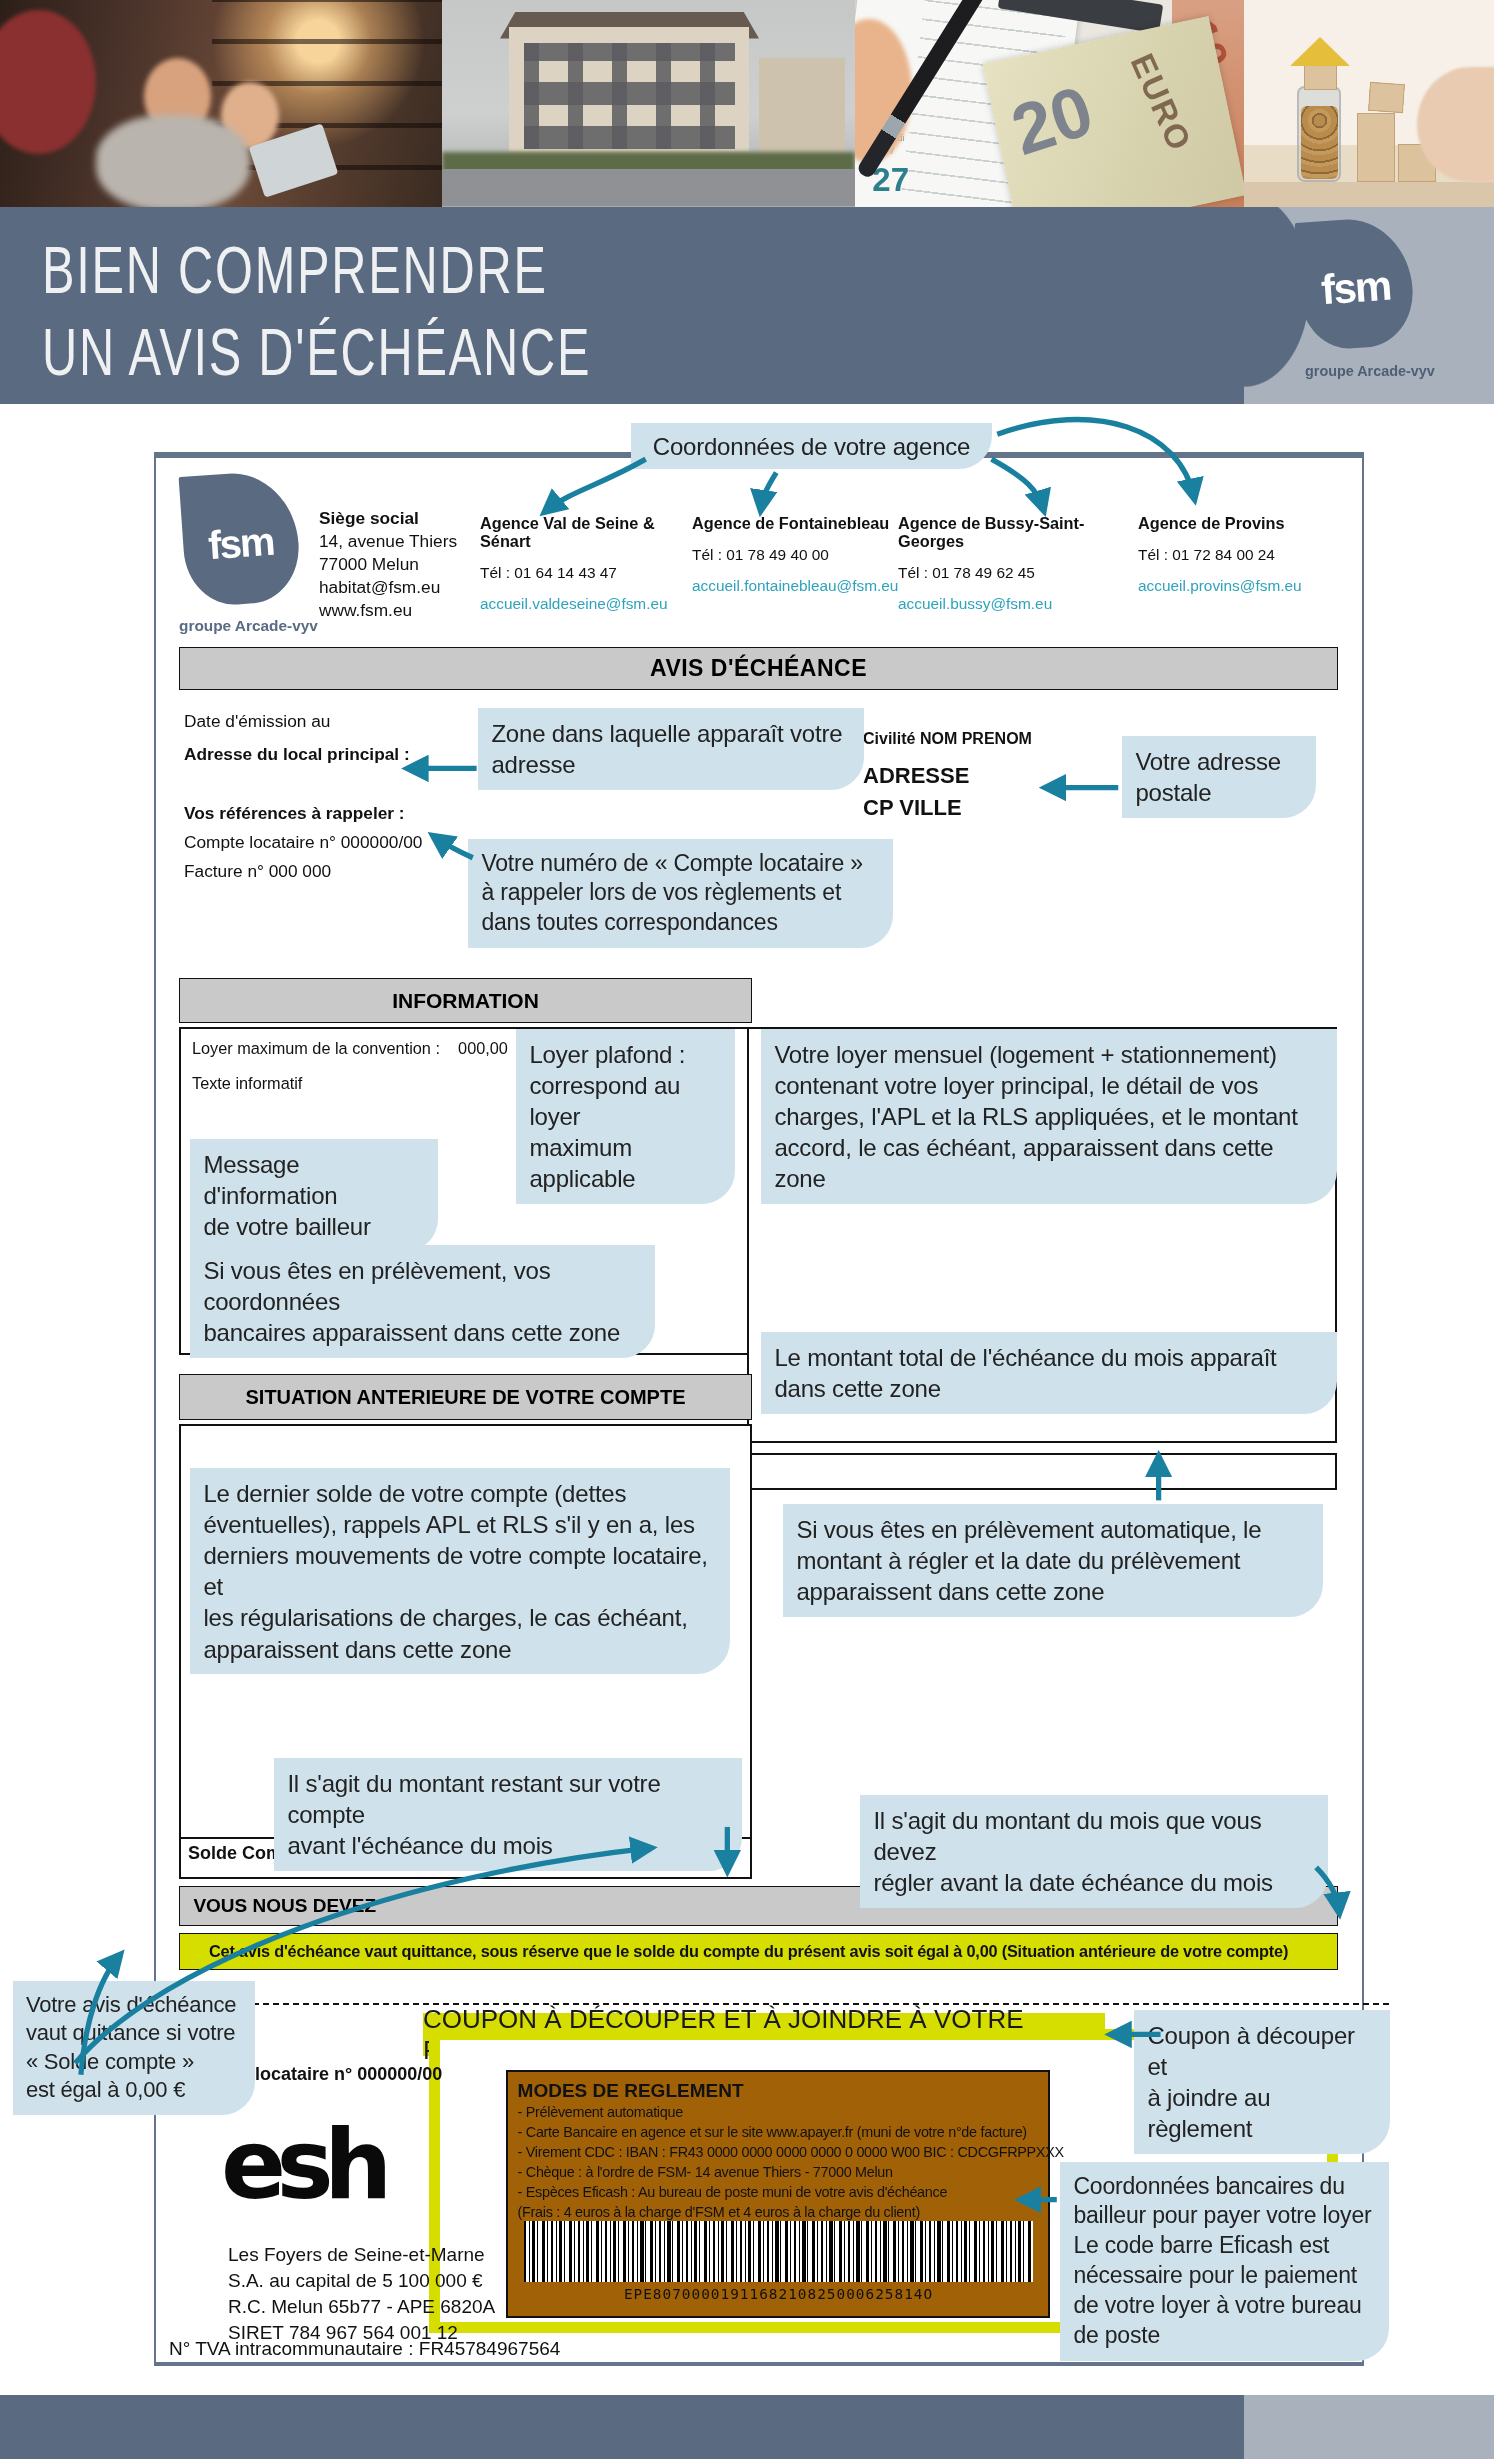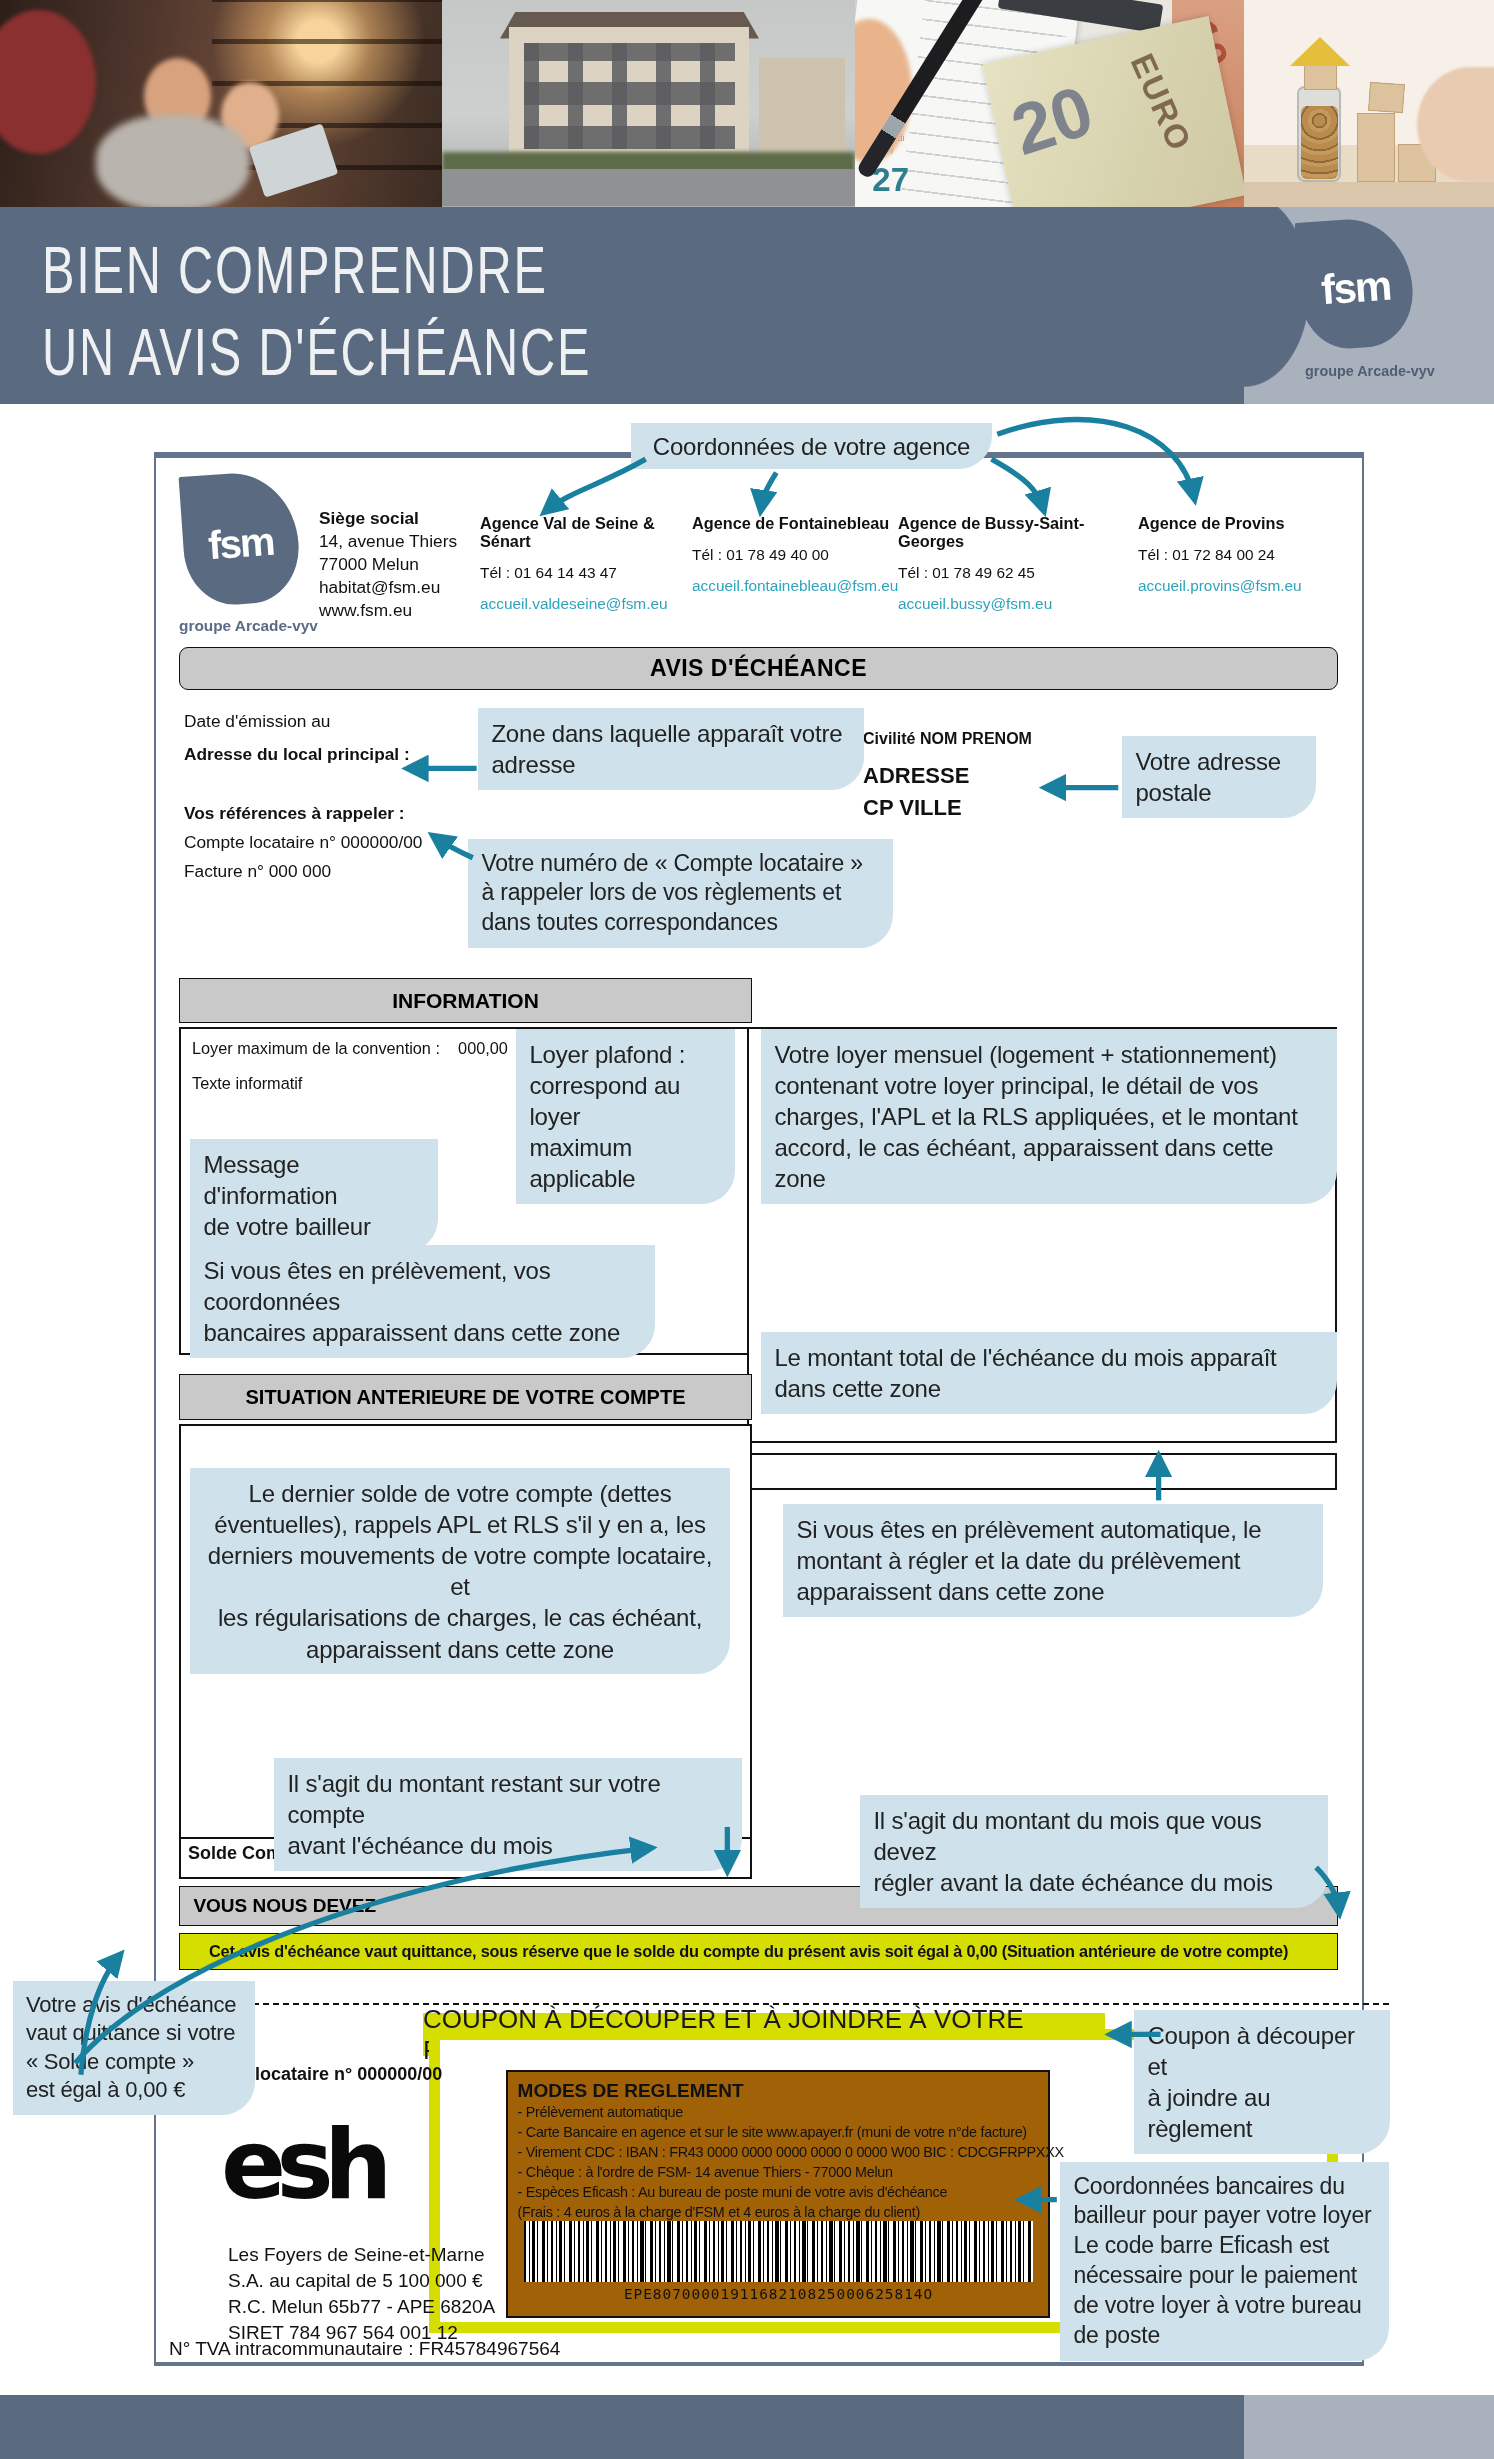--- a/index.html
+++ b/index.html
@@ -93,21 +93,21 @@
   
   .t{position:absolute;}
   .b{font-weight:bold;}
   .gbar{position:absolute;background:#c9c9c9;border:1.9px solid #111;box-sizing:border-box;
         display:flex;align-items:center;font-weight:bold;color:#000;}
   .gbar.center{justify-content:center;}
   .box{position:absolute;border:2.9px solid #111;background:#fff;box-sizing:border-box;}
   .co{position:absolute;background:#cfe2ec;color:#222;font-size:24px;line-height:1.3;
       padding:9.6px 13.4px;border-radius:0 0 33px 0;white-space:pre-line;letter-spacing:-0.2px;box-sizing:border-box;}
 
-  .avis-bar{left:179px;top:647px;width:1159px;height:43px;font-size:23px;letter-spacing:0.5px;border-radius:9px;}
+  .avis-bar{left:179px;top:647px;width:1159px;height:43px;font-size:23px;letter-spacing:0.5px;}
   .info-h{left:179px;top:978px;width:573px;height:45px;font-size:21px;}
   .ve-h{left:747px;top:978px;width:590px;height:45px;font-size:21px;}
   .info-b{left:179px;top:1027px;width:573px;height:328px;}
   .ve-b{left:747px;top:1027px;width:590px;height:416px;}
   .strip{left:747px;top:1453px;width:590px;height:37px;}
   .sit-h{left:179px;top:1374px;width:573px;height:46px;font-size:20px;}
   .sit-b{left:179px;top:1424px;width:573px;height:455px;}
   .sit-line{position:absolute;left:179px;top:1837px;width:573px;border-top:2.9px solid #111;}
   .vnd-bar{left:179px;top:1886px;width:1159px;height:40px;font-size:19px;padding-left:13.4px;}
   .ybar{position:absolute;left:179px;top:1933px;width:1159px;height:37px;background:#d6de00;border:1.9px solid #111;
@@ -296,21 +296,21 @@
 de votre bailleur</div>
   <div class="co" style="left:190px;top:1245px;width:465px;">Si vous êtes en prélèvement, vos coordonnées
 bancaires apparaissent dans cette zone</div>
   <div class="co" style="left:761px;top:1029px;width:576px;">Votre loyer mensuel (logement + stationnement)
 contenant votre loyer principal, le détail de vos
 charges, l'APL et la RLS appliquées, et le montant
 accord, le cas échéant, apparaissent dans cette
 zone</div>
   <div class="co" style="left:761px;top:1332px;width:576px;">Le montant total de l'échéance du mois apparaît
 dans cette zone</div>
-  <div class="co" style="left:190px;top:1468px;width:540px;text-align:center;">Le dernier solde de votre compte (dettes
+  <div class="co" style="left:190px;top:1468px;width:540px;">Le dernier solde de votre compte (dettes
 éventuelles), rappels APL et RLS s'il y en a, les
 derniers mouvements de votre compte locataire, et
 les régularisations de charges, le cas échéant,
 apparaissent dans cette zone</div>
   <div class="co" style="left:783px;top:1504px;width:540px;">Si vous êtes en prélèvement automatique, le
 montant à régler et la date du prélèvement
 apparaissent dans cette zone</div>
   <div class="co" style="left:274px;top:1758px;width:468px;">Il s'agit du montant restant sur votre compte
 avant l'échéance du mois</div>
   <div class="co" style="left:860px;top:1795px;width:468px;">Il s'agit du montant du mois que vous devez

